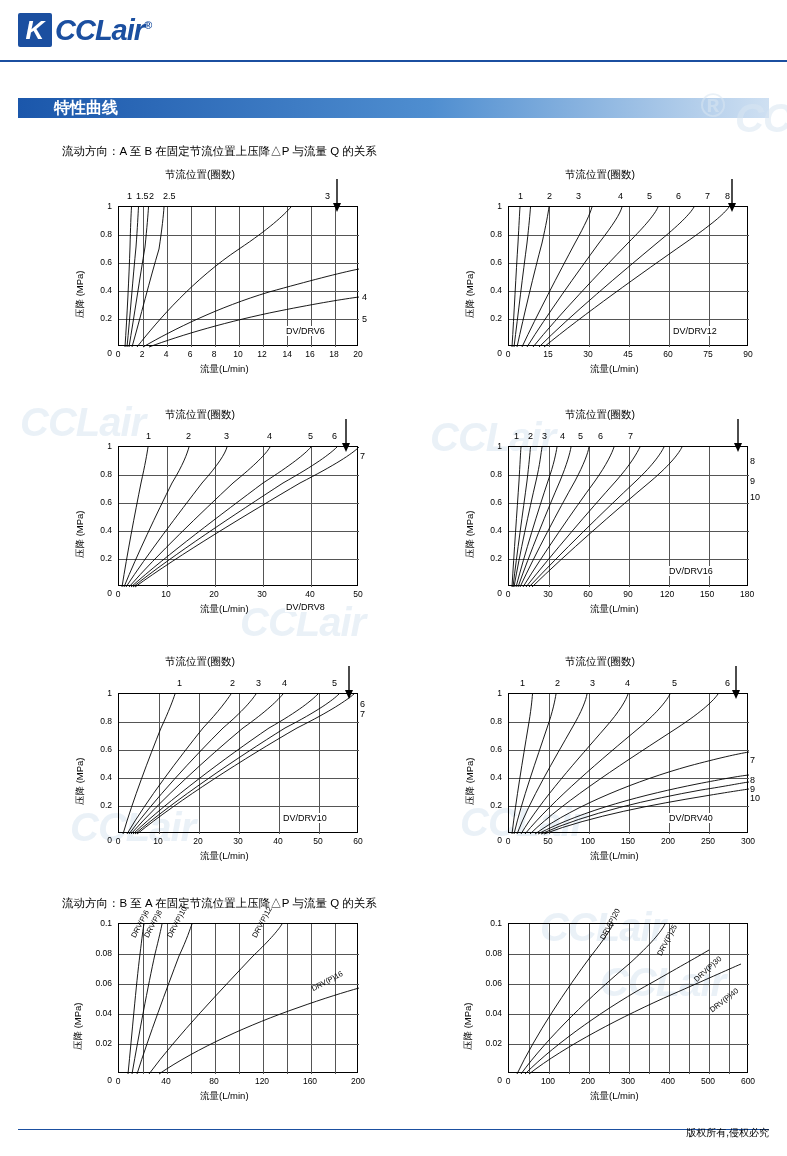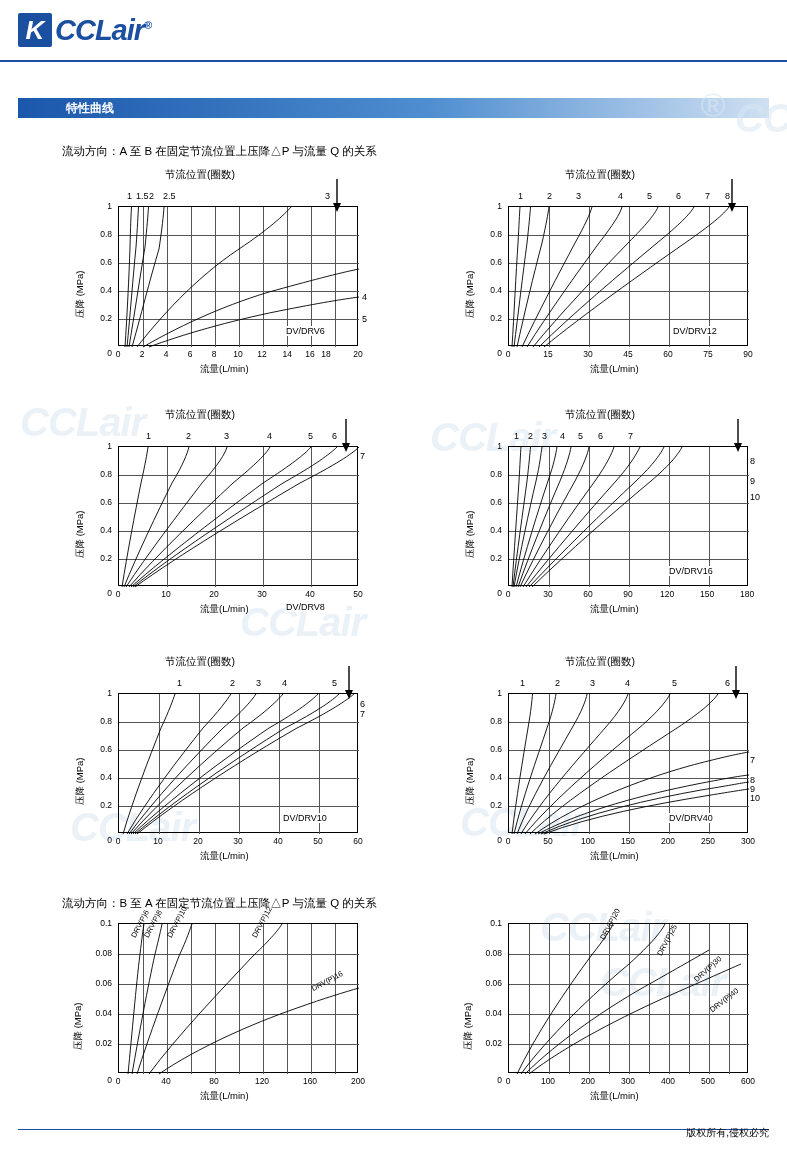--- a/index.html
+++ b/index.html
@@ -34,22 +34,22 @@
     position:absolute; right:18px; top:20px;
     font-size:15px; font-weight:bold; color:#1b4fa0;
     letter-spacing:0.5px;
   }
   
   .section-bar {
     position:absolute; left:18px; top:98px; width:751px; height:20px;
     background:linear-gradient(to right,#1b57ab 0%, #4f8ed0 55%, #cfe0f2 100%);
   }
   .section-bar span {
-    color:#fff; font-size:12px; font-weight:bold;
-    line-height:20px; margin-left:20px;padding-left:28px;
+    color:#fff; font-size:16px; font-weight:bold;
+    line-height:20px; margin-left:8px;padding-left:28px;
   }
   
   .flow-caption { position:absolute; font-size:11.5px; color:#000; }
   #flow-caption-ab { left:62px; top:144px; }
   #flow-caption-ba { left:62px; top:896px; }
 
   
   .wm {
     position:absolute; color:#d9e6f2; font-weight:bold; font-style:italic;
     font-size:40px; opacity:.55; pointer-events:none; user-select:none;
@@ -174,21 +174,21 @@
 
   <div class="axis-label" style="left:52px;top:181px;width:12px;">0</div>
   <div class="axis-label" style="left:76px;top:181px;width:12px;">2</div>
   <div class="axis-label" style="left:100px;top:181px;width:12px;">4</div>
   <div class="axis-label" style="left:124px;top:181px;width:12px;">6</div>
   <div class="axis-label" style="left:148px;top:181px;width:12px;">8</div>
   <div class="axis-label" style="left:172px;top:181px;width:12px;">10</div>
   <div class="axis-label" style="left:196px;top:181px;width:12px;">12</div>
   <div class="axis-label" style="left:220px;top:181px;width:12px;text-align:right;">14</div>
   <div class="axis-label" style="left:244px;top:181px;width:12px;">16</div>
-  <div class="axis-label" style="left:260px;top:181px;width:12px;">18</div>
+  <div class="axis-label" style="left:268px;top:181px;width:12px;">18</div>
   <div class="axis-label" style="left:292px;top:181px;width:12px;">20</div>
   <div class="ylab" style="left:14px;top:150px;">压降 (MPa)</div>
   <div class="axis-title" style="left:140px;top:195px;">流量(L/min)</div>
   <div class="model-label" style="left:225px;top:158px;">DV/DRV6</div>
 </div>
 
 <div class="chart" id="c2" style="left:450px;top:168px;width:320px;height:215px;">
   <div class="subcaption" style="left:115px;top:0px;">节流位置(圈数)</div>
   <div class="plot" style="left:58px;top:38px;width:240px;height:140px;">
     <div class="grid-line v" style="left:40px;top:0;height:140px;"></div>

